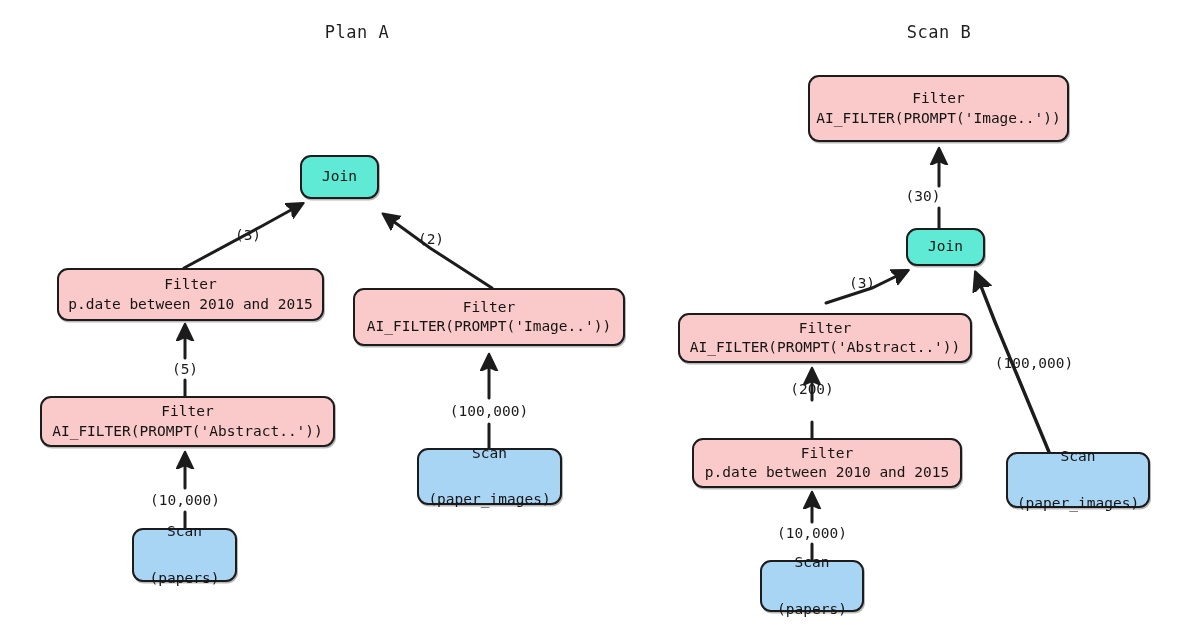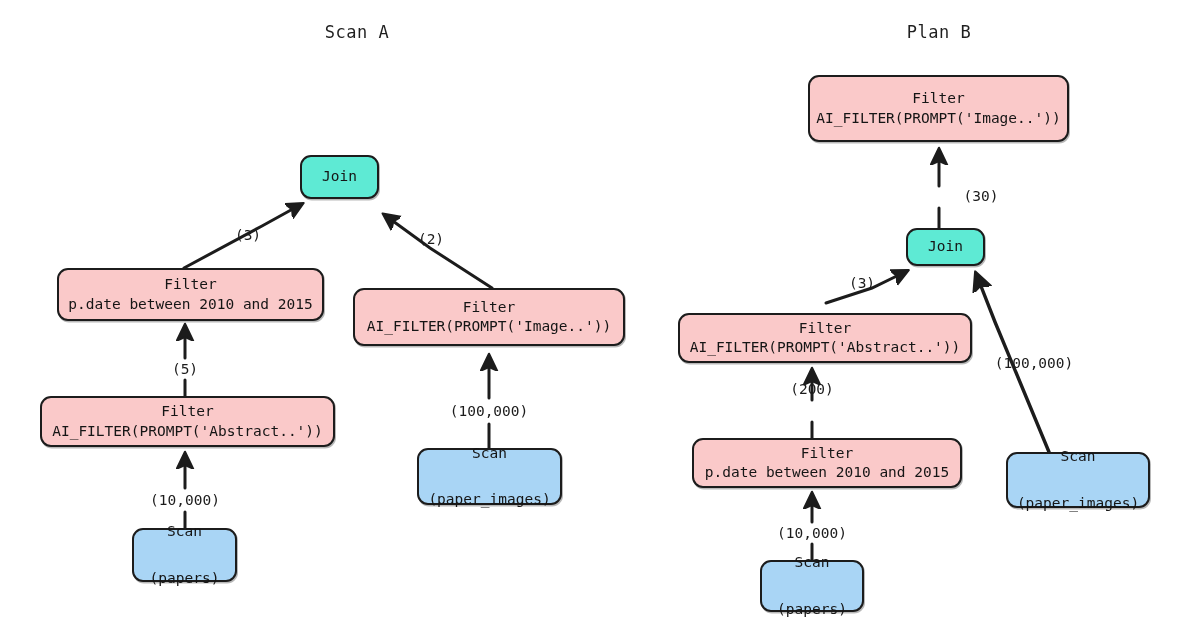--- a/index.html
+++ b/index.html
@@ -122,22 +122,22 @@
       <line x1="812" y1="438" x2="812" y2="422" stroke-width="3" stroke-linecap="round"></line>
       <line x1="812" y1="400" x2="812" y2="372" stroke-width="3" stroke-linecap="round" marker-end="url(#arrowhead)"></line>
     </g>
 
     <g>
       <line x1="812" y1="560" x2="812" y2="544" stroke-width="3" stroke-linecap="round"></line>
       <line x1="812" y1="522" x2="812" y2="496" stroke-width="3" stroke-linecap="round" marker-end="url(#arrowhead)"></line>
     </g>
   </svg>
 
-  <div class="plan-title" style="left:357px; top:22px;">Scan A</div>
-  <div class="plan-title" style="left:939px; top:22px;">Plan B</div>
+  <div class="plan-title" style="left:357px; top:22px;">Plan A</div>
+  <div class="plan-title" style="left:939px; top:22px;">Scan B</div>
 
   <div class="node join" style="left:300px; top:155px; width:79px; height:44px;">
     <span class="ln">Join</span>
   </div>
 
   <div class="node filter" style="left:57px; top:268px; width:267px; height:53px;">
     <span class="ln">Filter</span>
     <span class="ln">p.date between 2010 and 2015</span>
   </div>
 
@@ -189,19 +189,19 @@
   <div class="node scan" style="left:760px; top:560px; width:104px; height:52px;">
     <span class="ln">Scan</span>
     <span class="ln">(papers)</span>
   </div>
 
   <div class="node scan" style="left:1006px; top:452px; width:144px; height:56px;">
     <span class="ln">Scan</span>
     <span class="ln">(paper_images)</span>
   </div>
 
-  <div class="edge-label" style="left:981px; top:196px;">(30)</div>
+  <div class="edge-label" style="left:923px; top:196px;">(30)</div>
   <div class="edge-label" style="left:862px; top:283px;">(3)</div>
   <div class="edge-label" style="left:1034px; top:363px;">(100,000)</div>
   <div class="edge-label" style="left:812px; top:389px;">(200)</div>
   <div class="edge-label" style="left:812px; top:533px;">(10,000)</div>
 
 </div>
 
 </body></html>

